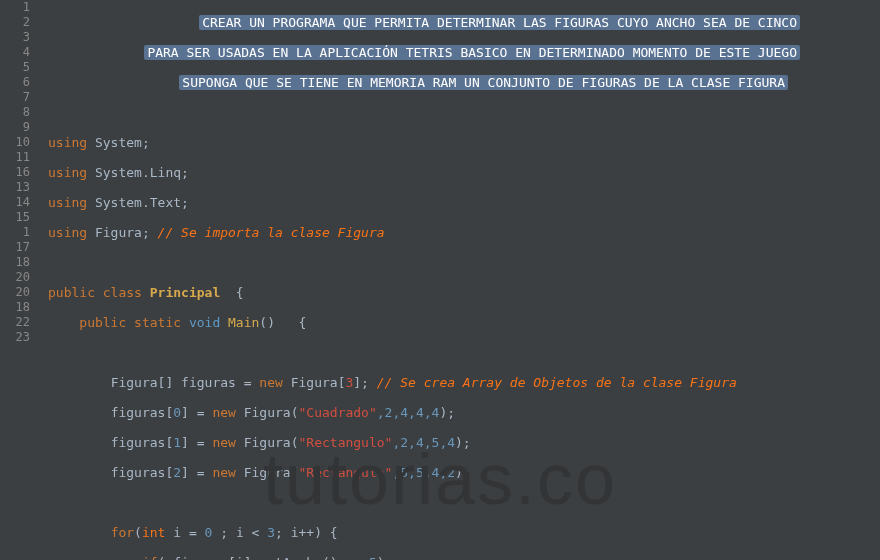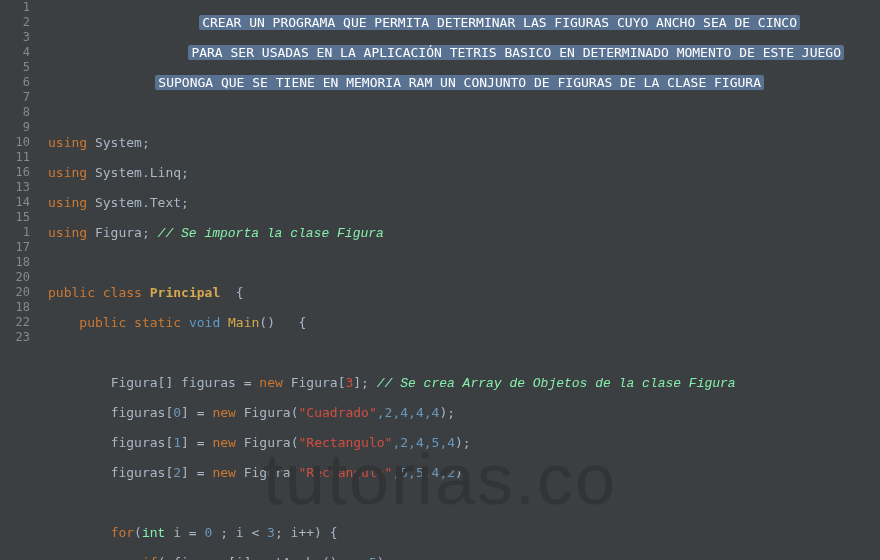--- a/index.html
+++ b/index.html
@@ -43,26 +43,26 @@
 .header-comment {
   background: #5a7291;
   color: #fff;
   padding: 0 3px;
   border-radius: 2px;
   display: inline-block;
 }
 .kw-orange { color: #cc7832; }
 .kw-blue { color: #6897bb; }
 .kw-void { color: #5e9bc9; }
-.kw-int { color: #86efac; font-family: Liberation Mono, monospace; }
+.kw-int { color: #f97316; }
 .kw-classname { color: #d6a94c; font-weight: bold; }
 .kw-method { color: #d6a94c; }
 .num { color: #d14e40; }
 .str { color: #d14e40; }
-.comment { color: #86efac; font-style: italic; font-family: Liberation Mono, monospace; }
+.comment { color: #f97316; font-style: italic; }
 .watermark {
   position: absolute;
   bottom: 40px;
   left: 50%;
   transform: translateX(-50%);
   font-size: 72px;
   font-weight: normal;
   color: #323436;
   letter-spacing: 2px;
   font-family: Arial, sans-serif;
@@ -94,22 +94,22 @@
     <div>17</div>
     <div>18</div>
     <div>20</div>
     <div>20</div>
     <div>18</div>
     <div>22</div>
     <div>23</div>
   </div>
   <div class="code">
 <div class="line" style="text-align:right; padding-right:80px;"><span class="header-comment">CREAR UN PROGRAMA QUE PERMITA DETERMINAR LAS FIGURAS CUYO ANCHO SEA DE CINCO</span></div>
-<div class="line" style="text-align:right; padding-right:36px;"><span class="header-comment">PARA SER USADAS EN LA APLICACIÓN TETRIS BASICO EN DETERMINADO MOMENTO DE ESTE JUEGO</span></div>
-<div class="line" style="text-align:right; padding-right:116px;"><span class="header-comment">SUPONGA QUE SE TIENE EN MEMORIA RAM UN CONJUNTO DE FIGURAS DE LA CLASE FIGURA</span></div>
+<div class="line" style="text-align:right; padding-right:80px;"><span class="header-comment">PARA SER USADAS EN LA APLICACIÓN TETRIS BASICO EN DETERMINADO MOMENTO DE ESTE JUEGO</span></div>
+<div class="line" style="text-align:right; padding-right:92px;"><span class="header-comment">SUPONGA QUE SE TIENE EN MEMORIA RAM UN CONJUNTO DE FIGURAS DE LA CLASE FIGURA</span></div>
 <div class="line"></div>
 <div class="line"><span class="kw-orange">using</span> <span>System;</span></div>
 <div class="line"><span class="kw-orange">using</span> <span>System.Linq;</span></div>
 <div class="line"><span class="kw-orange">using</span> <span>System.Text;</span></div>
 <div class="line"><span class="kw-orange">using</span> <span>Figura;</span> <span class="comment">// Se importa la clase Figura</span></div>
 <div class="line"></div>
 <div class="line"><span class="kw-orange">public</span> <span class="kw-orange">class</span> <span class="kw-classname">Principal</span>  {</div>
 <div class="line">    <span class="kw-orange">public</span> <span class="kw-orange">static</span> <span class="kw-void">void</span> <span class="kw-method">Main</span>()   {</div>
 <div class="line"></div>
 <div class="line">        <span>Figura</span>[] <span>figuras</span> = <span class="kw-orange">new</span> <span>Figura</span>[<span class="num">3</span>]; <span class="comment">// Se crea Array de Objetos de la clase Figura</span></div>

